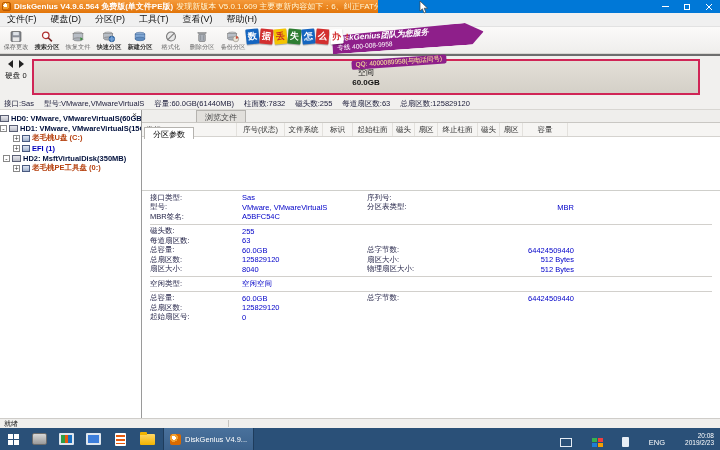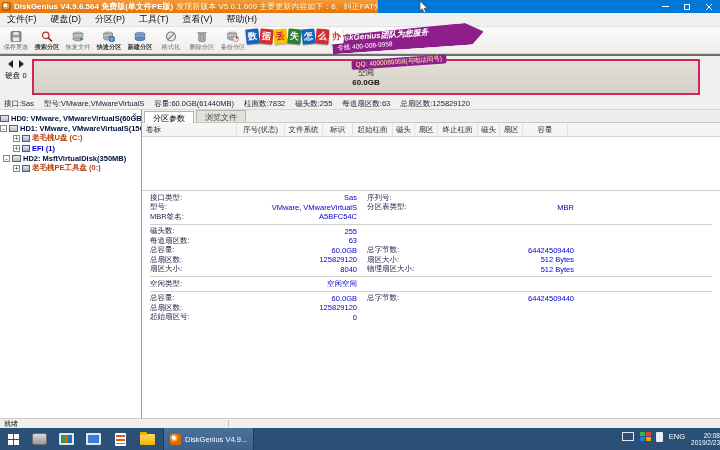--- a/index.html
+++ b/index.html
@@ -74,41 +74,41 @@
   .expander { width:7px; height:7px; border:1px solid #888; background:#fff; font-size:7px; line-height:5px; text-align:center; color:#333; margin-right:2px; flex:0 0 auto; }
   .disk-ico { width:9px; height:7px; background:linear-gradient(#e8e8ee,#b9bcc6); border:1px solid #5a5f74; margin-right:2px; flex:0 0 auto; }
   .part-ico { width:8px; height:7px; background:linear-gradient(#dfe6f2,#9fb0cc); border:1px solid #4a5a80; margin-right:2px; flex:0 0 auto; }
   .t-disk { color:#00103c; font-weight:bold; }
   .t-red { color:#b5400f; font-weight:bold; }
   .t-blue { color:#0000bb; font-weight:bold; }
 
   .content { flex:1; display:flex; flex-direction:column; background:#fff; }
   .tabs { height:13px; background:#efeeec; display:flex; align-items:flex-end; border-bottom:1px solid #c9c7c3; }
   .tab { font-size:8px; padding:1px 8px 0; height:12px; display:flex; align-items:center; border:1px solid #b5b3af; border-bottom:none; margin-left:2px; }
-  .tab.active { background:#fff; color:#000; position:relative; top:1px; }
+  .tab.active { background:#fff; color:#000; position:relative; top:17px; }
   .tab.inactive { background:#e2e0dc; color:#444; }
 
   .thead { height:14px; display:flex; align-items:center; background:#f6f5f3; border-bottom:1px solid #d5d3cf; font-size:7.5px; color:#333; }
   .th { text-align:right; border-right:1px solid #e3e1dd; height:100%; display:flex; align-items:center; justify-content:center; white-space:nowrap; overflow:hidden; }
   .th:nth-child(1){ width:95px; justify-content:flex-start; padding-left:4px; }
   .th:nth-child(2){ width:48px; } .th:nth-child(3){ width:38px; }
   .th:nth-child(4){ width:30px; } .th:nth-child(5){ width:40px; }
   .th:nth-child(6){ width:22px; } .th:nth-child(7){ width:23px; }
   .th:nth-child(8){ width:40px; } .th:nth-child(9){ width:22px; }
   .th:nth-child(10){ width:23px; } .th:nth-child(11){ width:45px; }
   .th:last-child { flex:1; border-right:none; }
 
   .tbody-empty { height:54px; background:#fff; border-bottom:1px solid #cfcfcb; }
 
   .details { flex:1; font-size:7.5px; color:#2a2a2a; padding:0 8px; overflow:hidden; }
   .dsection { border-bottom:1px solid #d2d0cc; padding:2px 0; }
   .dsection:last-child { border-bottom:none; }
   .drow { display:flex; height:9.5px; align-items:center; white-space:nowrap; }
   .drow .l1 { width:92px; color:#26264a; }
-  .drow .v1 { width:115px; text-align:right; color:#0000c8; }
+  .drow .v1 { width:115px; color:#0000c8; }
   .drow .l2 { width:112px; margin-left:10px; color:#26264a; }
   .drow .v2 { width:95px; text-align:right; color:#0000c8; }
 
   
   .statusbar { height:10px; background:#f0efed; border-top:1px solid #cfcdc9; font-size:7px; color:#222; display:flex; align-items:center; padding-left:4px; gap:0; }
   .status-div { width:1px; height:7px; background:#c5c3bf; margin-left:210px; }
 
   
   .taskbar { height:22px; background:#2a5078; display:flex; align-items:center; color:#fff; }
   .tb-start { width:26px; height:22px; display:flex; align-items:center; justify-content:center; }
@@ -118,21 +118,21 @@
   .ico-box { width:15px; height:12px; background:linear-gradient(#d8d8d8,#9a9a9a); border-radius:2px; border:1px solid #6d6d6d; }
   .ico-monitor { width:15px; height:12px; border:2px solid #dfe6ee; border-radius:1px; background:#3d7edb; position:relative; }
   .ico-monitor.colors { background:linear-gradient(90deg,#2f9e44 0 33%,#e8590c 33% 66%,#1971c2 66%); }
   .ico-doc { width:11px; height:13px; background:#fff; position:relative; border-radius:1px; }
   .ico-doc::after { content:""; position:absolute; left:1px; right:1px; top:2px; height:9px; background:repeating-linear-gradient(#e8590c 0 2px,#fff 2px 4px); }
   .ico-folder { width:15px; height:11px; background:linear-gradient(#ffd766,#f2b300); border-radius:1px; position:relative; }
   .ico-folder::before { content:""; position:absolute; top:-2px; left:0; width:7px; height:3px; background:#f2b300; border-radius:1px 1px 0 0; }
   .task-app { height:22px; margin-left:2px; padding:0 6px; background:linear-gradient(#49719c,#3c628c); display:flex; align-items:center; gap:4px; border-left:1px solid #1e3c5c; border-right:1px solid #1e3c5c; }
   .task-app-ico { width:11px; height:11px; border-radius:2px; background:radial-gradient(circle at 35% 35%, #fff 0 2px, #f0a030 2px 4px, #d96a00 4px); }
   .task-app-label { font-size:7.5px; color:#fff; white-space:nowrap; }
-  .tray { margin-left:auto; display:flex; align-items:flex-start; gap:6px; }
+  .tray { margin-left:auto; display:flex; align-items:flex-end; gap:20px; padding-right:6px; }
   .tray-ico-monitor { width:12px; height:9px; border:1px solid #e5ecf4; background:transparent; }
   .tray-ico-colors { width:10px; height:9px; display:grid; grid-template-columns:5px 5px; grid-template-rows:4px 4px; gap:1px; }
   .tray-ico-colors i:nth-child(1){background:#37b24d;} .tray-ico-colors i:nth-child(2){background:#f03e3e;}
   .tray-ico-colors i:nth-child(3){background:#1c7ed6;} .tray-ico-colors i:nth-child(4){background:#f59f00;}
   .tray-ico-usb { width:7px; height:10px; background:#e8eef5; border-radius:1px; }
   .tray-lang { font-size:7.5px; color:#fff; }
   .tray-clock { text-align:right; font-size:6.5px; line-height:7.5px; color:#fff; }
 </style>
 </head>
 <body>

